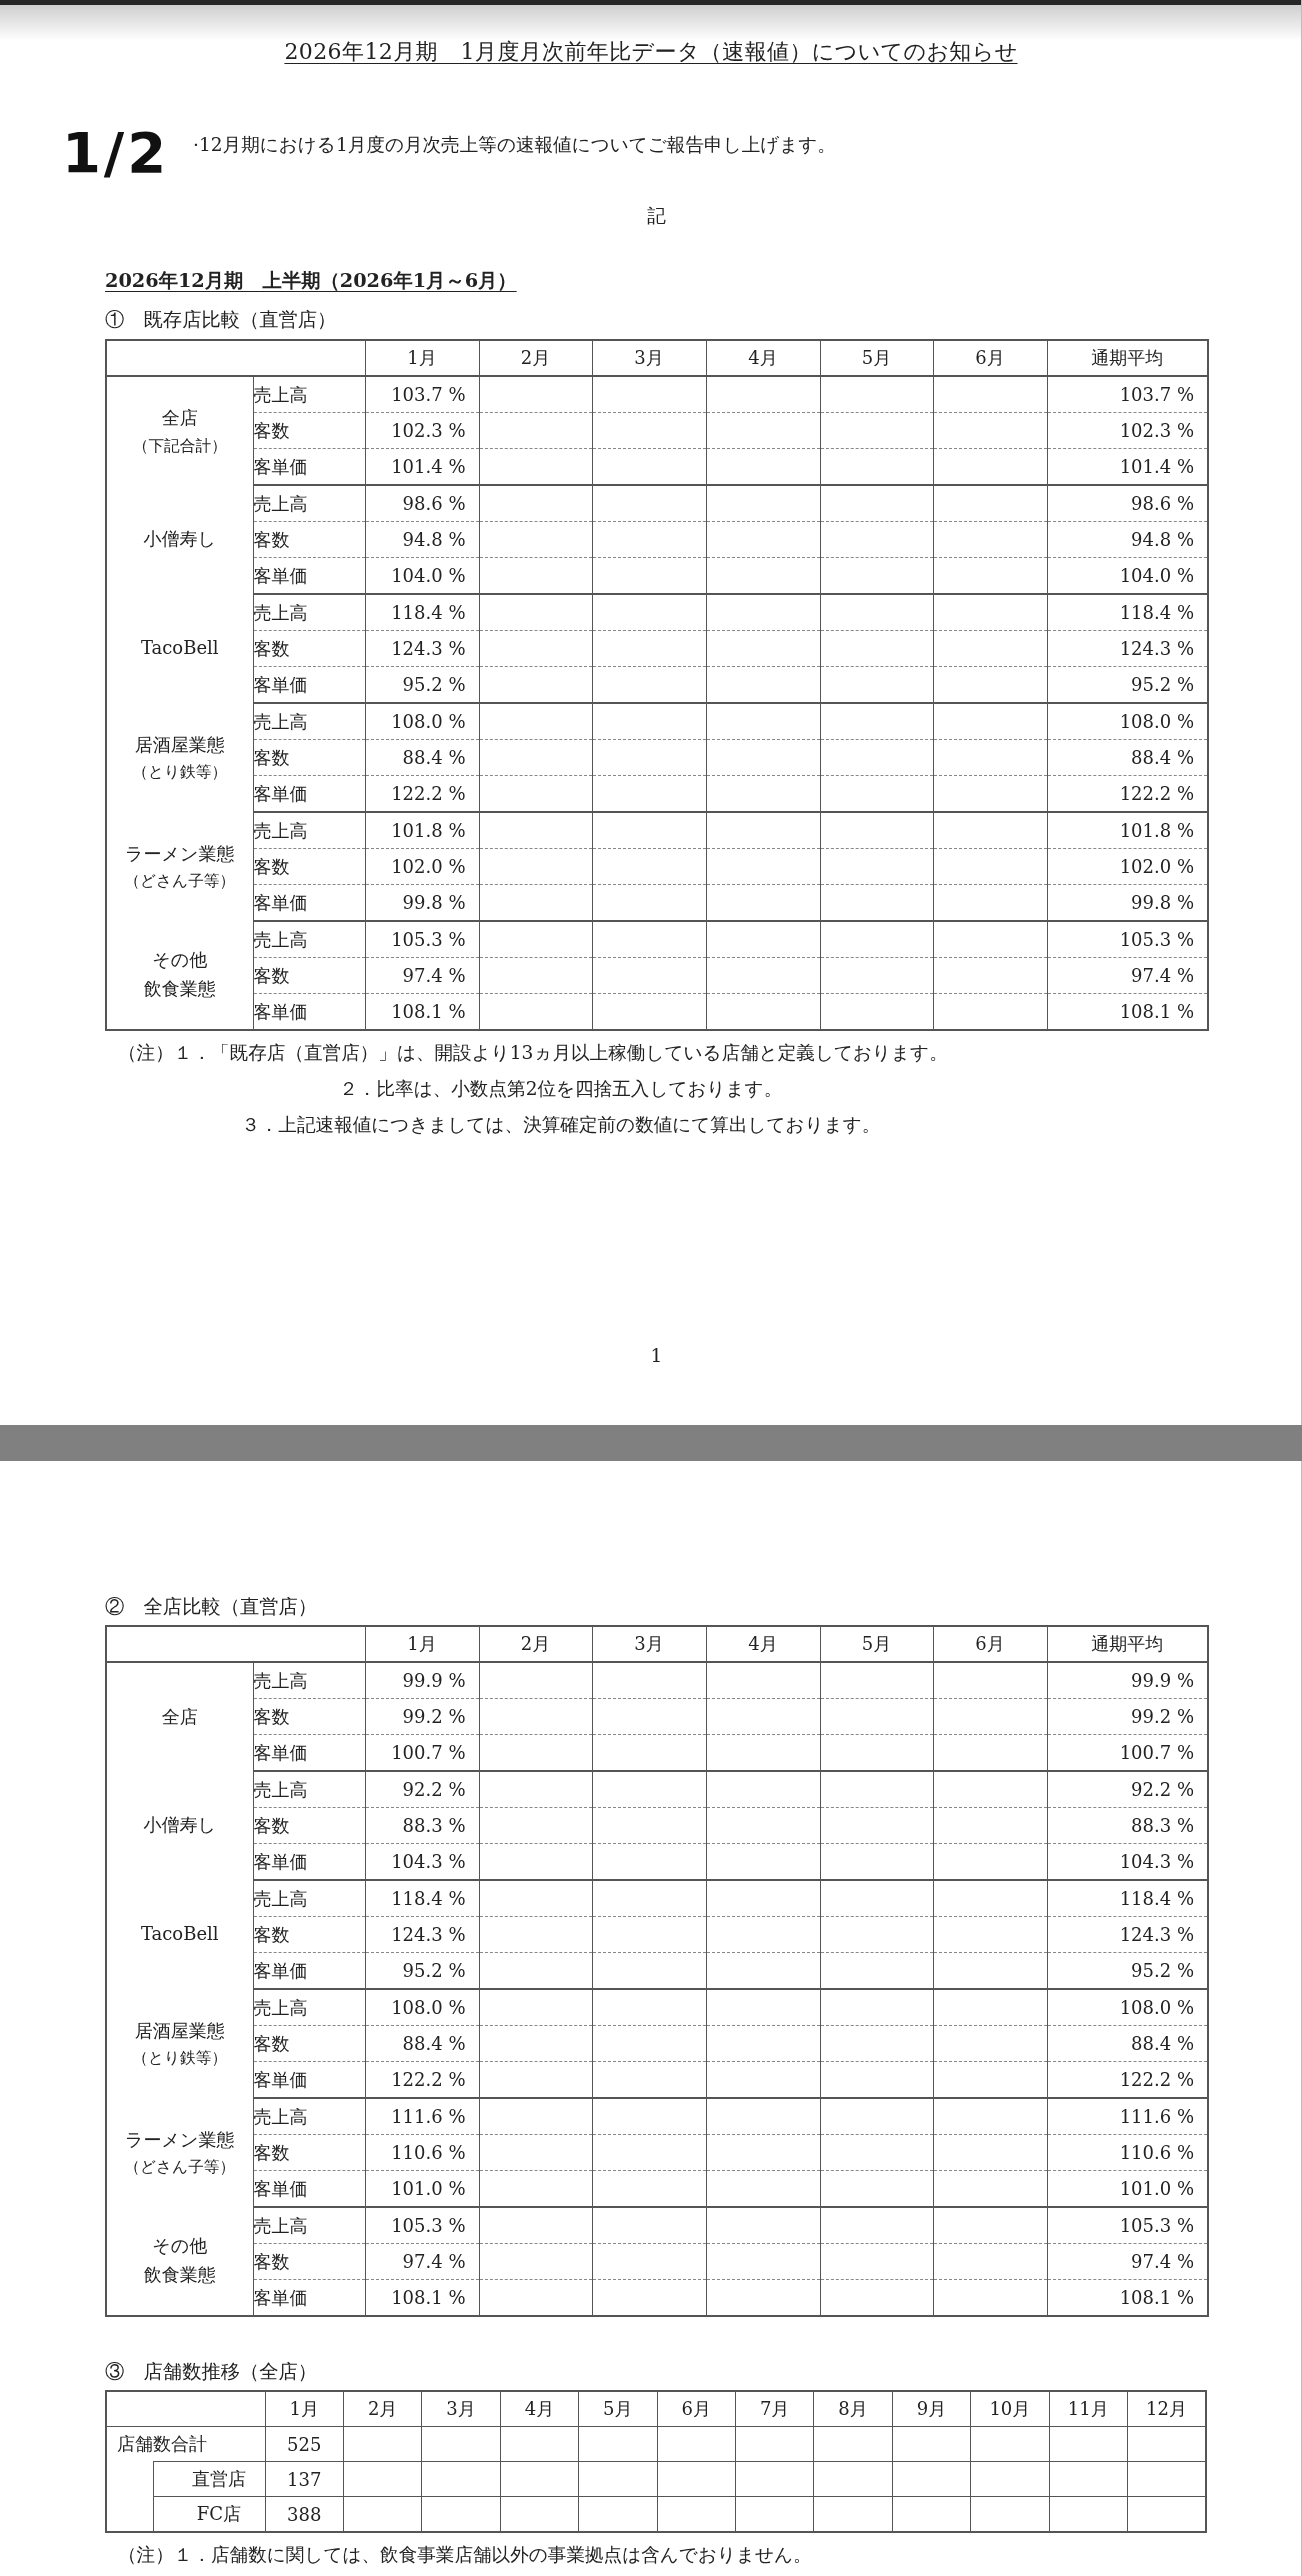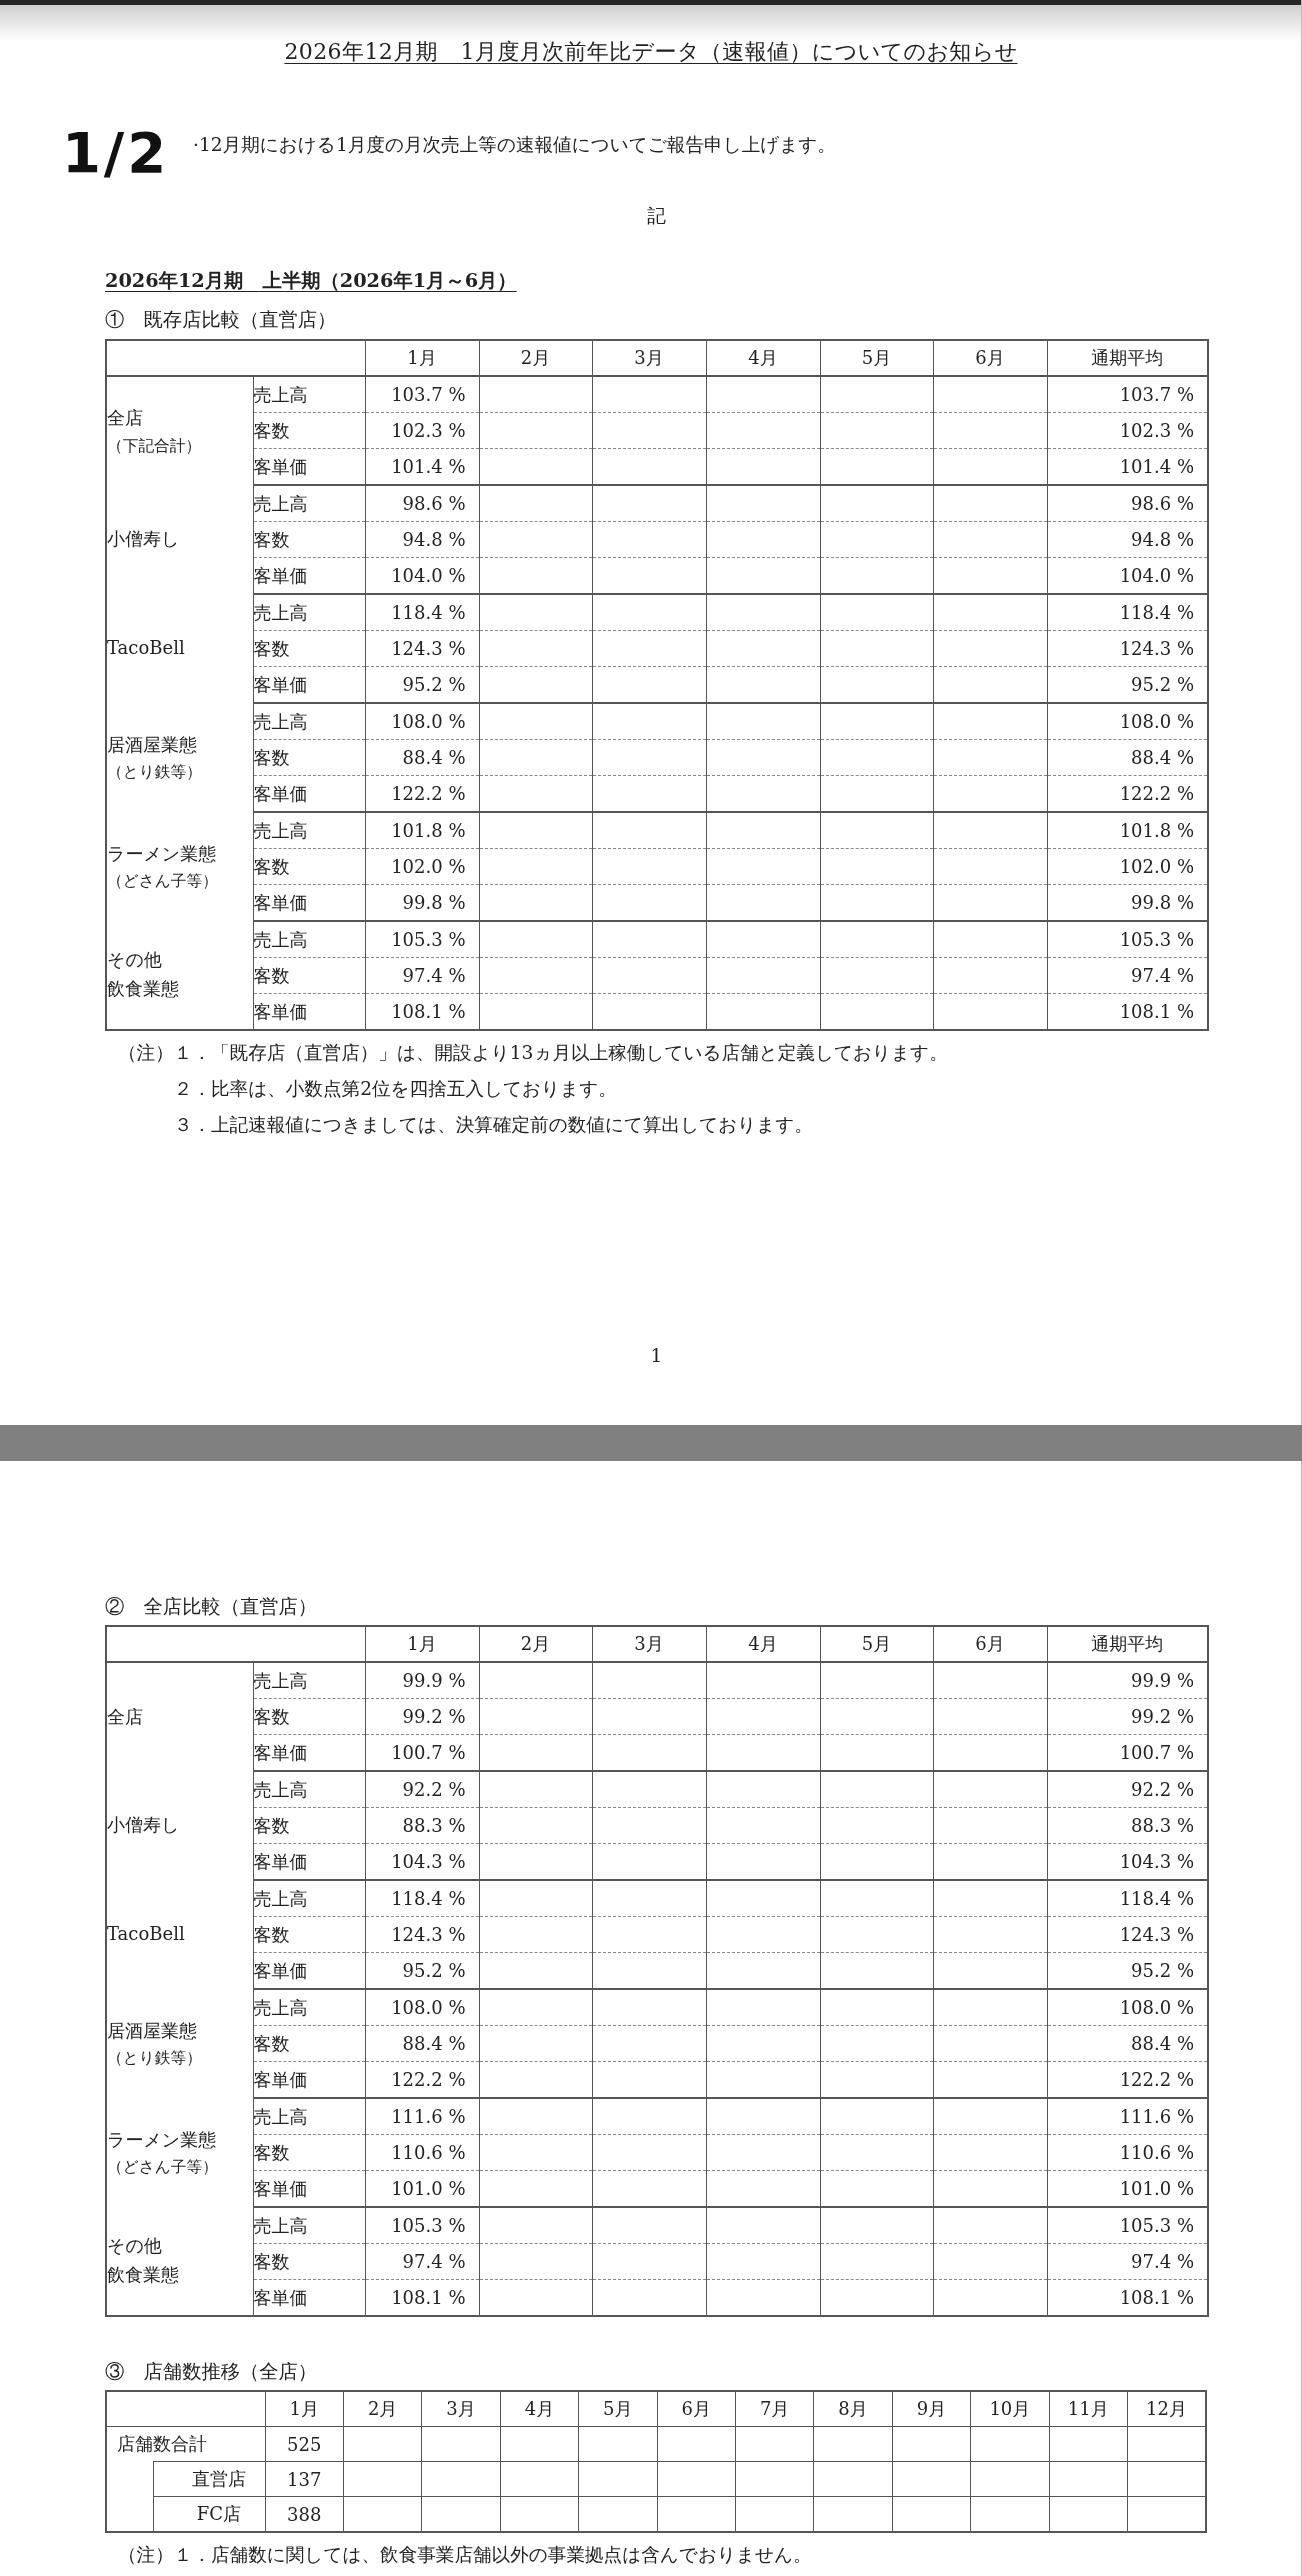--- a/index.html
+++ b/index.html
@@ -25,26 +25,26 @@
   .period { position: absolute; left: 105px; top: 267px; font-size: 19.3px; font-weight: bold;
     text-decoration: underline; text-decoration-thickness: 1.4px; text-underline-offset: 4.3px; }
   .sec-title { position: absolute; left: 105px; font-size: 19.3px; }
 
   table.grid { position: absolute; border-collapse: collapse; table-layout: fixed;
     font-size: 18px; border: 2.1px solid #555; }
   table.grid td { border-left: 1.4px solid #555; border-right: 1.4px solid #555; padding: 0; height: 35px; }
   table.grid tr.hdr td { border-bottom: 2.1px solid #555; text-align: center; height: 34px; }
   table.grid tr.sub td.v, table.grid tr.sub td.lbl { border-bottom: 0.7px dashed #888; }
   table.grid tr.last td { border-bottom: 2.1px solid #555; }
-  td.grp { text-align: left; line-height: 1.6; vertical-align: middle; }
+  td.grp { text-align: center; line-height: 1.6; vertical-align: middle; }
   td.grp .note { font-size: 15.7px; display: block; font-family: Liberation Serif, serif; }
   td.lbl { text-align: left; padding-right: 10px !important; }
   td.v { text-align: right; padding-right: 13px !important; }
 
-  .notes { position: absolute; left: 118px; font-size: 18.6px; line-height: 36px; }
+  .notes { position: absolute; left: 118px; font-size: 18.6px; line-height: 36px; text-align: center; }
   .notes .n { white-space: pre; }
   .pagenum { position: absolute; left: 0; width: 1313px; top: 1345px; text-align: center; font-size: 18.6px; }
 
   table.stores { position: absolute; left: 105px; top: 2390px; border-collapse: collapse; table-layout: fixed;
     font-size: 18px; border: 2.1px solid #555; }
   table.stores td { border: 1.4px solid #555; height: 34px; padding: 0; text-align: center; }
   table.stores tr.r-direct td.cell { border-bottom: 0.7px dashed #888; }
   table.stores td.total-lbl { text-align: left; padding-left: 10px; border-bottom: none; border-right: 1.4px solid #555; margin-top: 21px; }
   table.stores td.indent { border-top: none; border-bottom: none; }
   table.stores td.sublbl { text-align: center; padding-left: 20px; }

